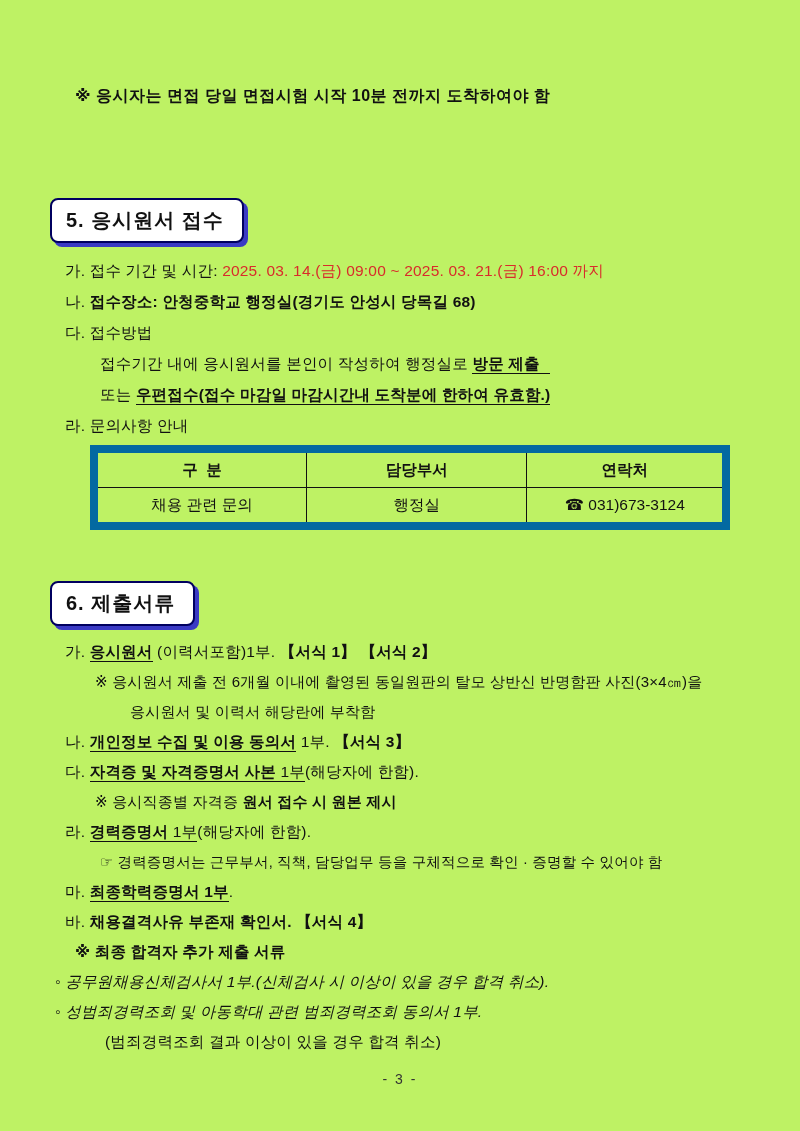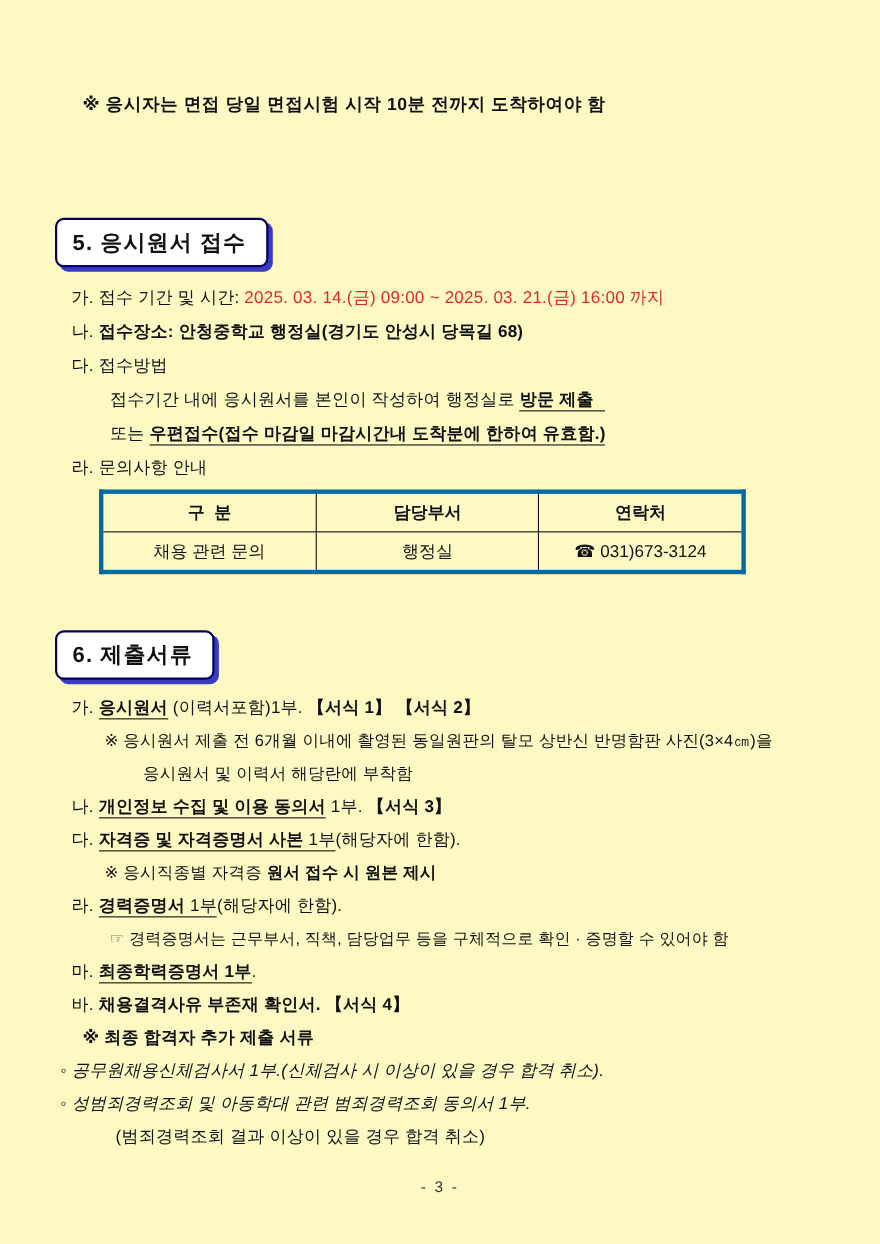--- a/index.html
+++ b/index.html
@@ -1,19 +1,19 @@
 <!DOCTYPE html>
 <html><head>
 <meta charset="utf-8">
 <style>
   html,body{margin:0;padding:0;background:#fff;}
   .page{
     position:relative;
     width:800px;height:1131px;
-    background:#fef9c3;
+    background:#bef264;
     font-family:"Liberation Sans","DejaVu Sans",sans-serif;
     color:#111;
     overflow:hidden;
   }
   span[data-bind]{white-space:pre-wrap;}
   .bold{font-weight:700;}
   .u{border-bottom:1.6px solid #111;padding-bottom:1px;}
   .u-tail{padding-right:10px;}
   .red{color:#d92b2b;}
   .note-top{
@@ -44,23 +44,23 @@
   .s6-block .line{height:30px;line-height:30px;}
   .indent-sub{margin-left:100px;}
   .indent-note{margin-left:95px;font-size:15px;}
   .indent-note2{margin-left:130px;font-size:15px;}
   .indent-hand{margin-left:100px;font-size:14.5px;}
   .indent-star{margin-left:75px;}
   .indent-circ{margin-left:55px;font-style:italic;}
   .indent-paren{margin-left:105px;}
   .contact-table{
     margin:4px 0 0 90px;
-    width:588px;
+    width:640px;
     border-collapse:collapse;
-    border:4px solid #0369a1;
+    border:8px solid #0369a1;
     font-size:15.5px;
   }
   .contact-table th,.contact-table td{
     border:1px solid #111;
     text-align:center;
     height:32px;
     font-weight:400;
     white-space:pre-wrap;
   }
   .contact-table th{font-weight:700;}

